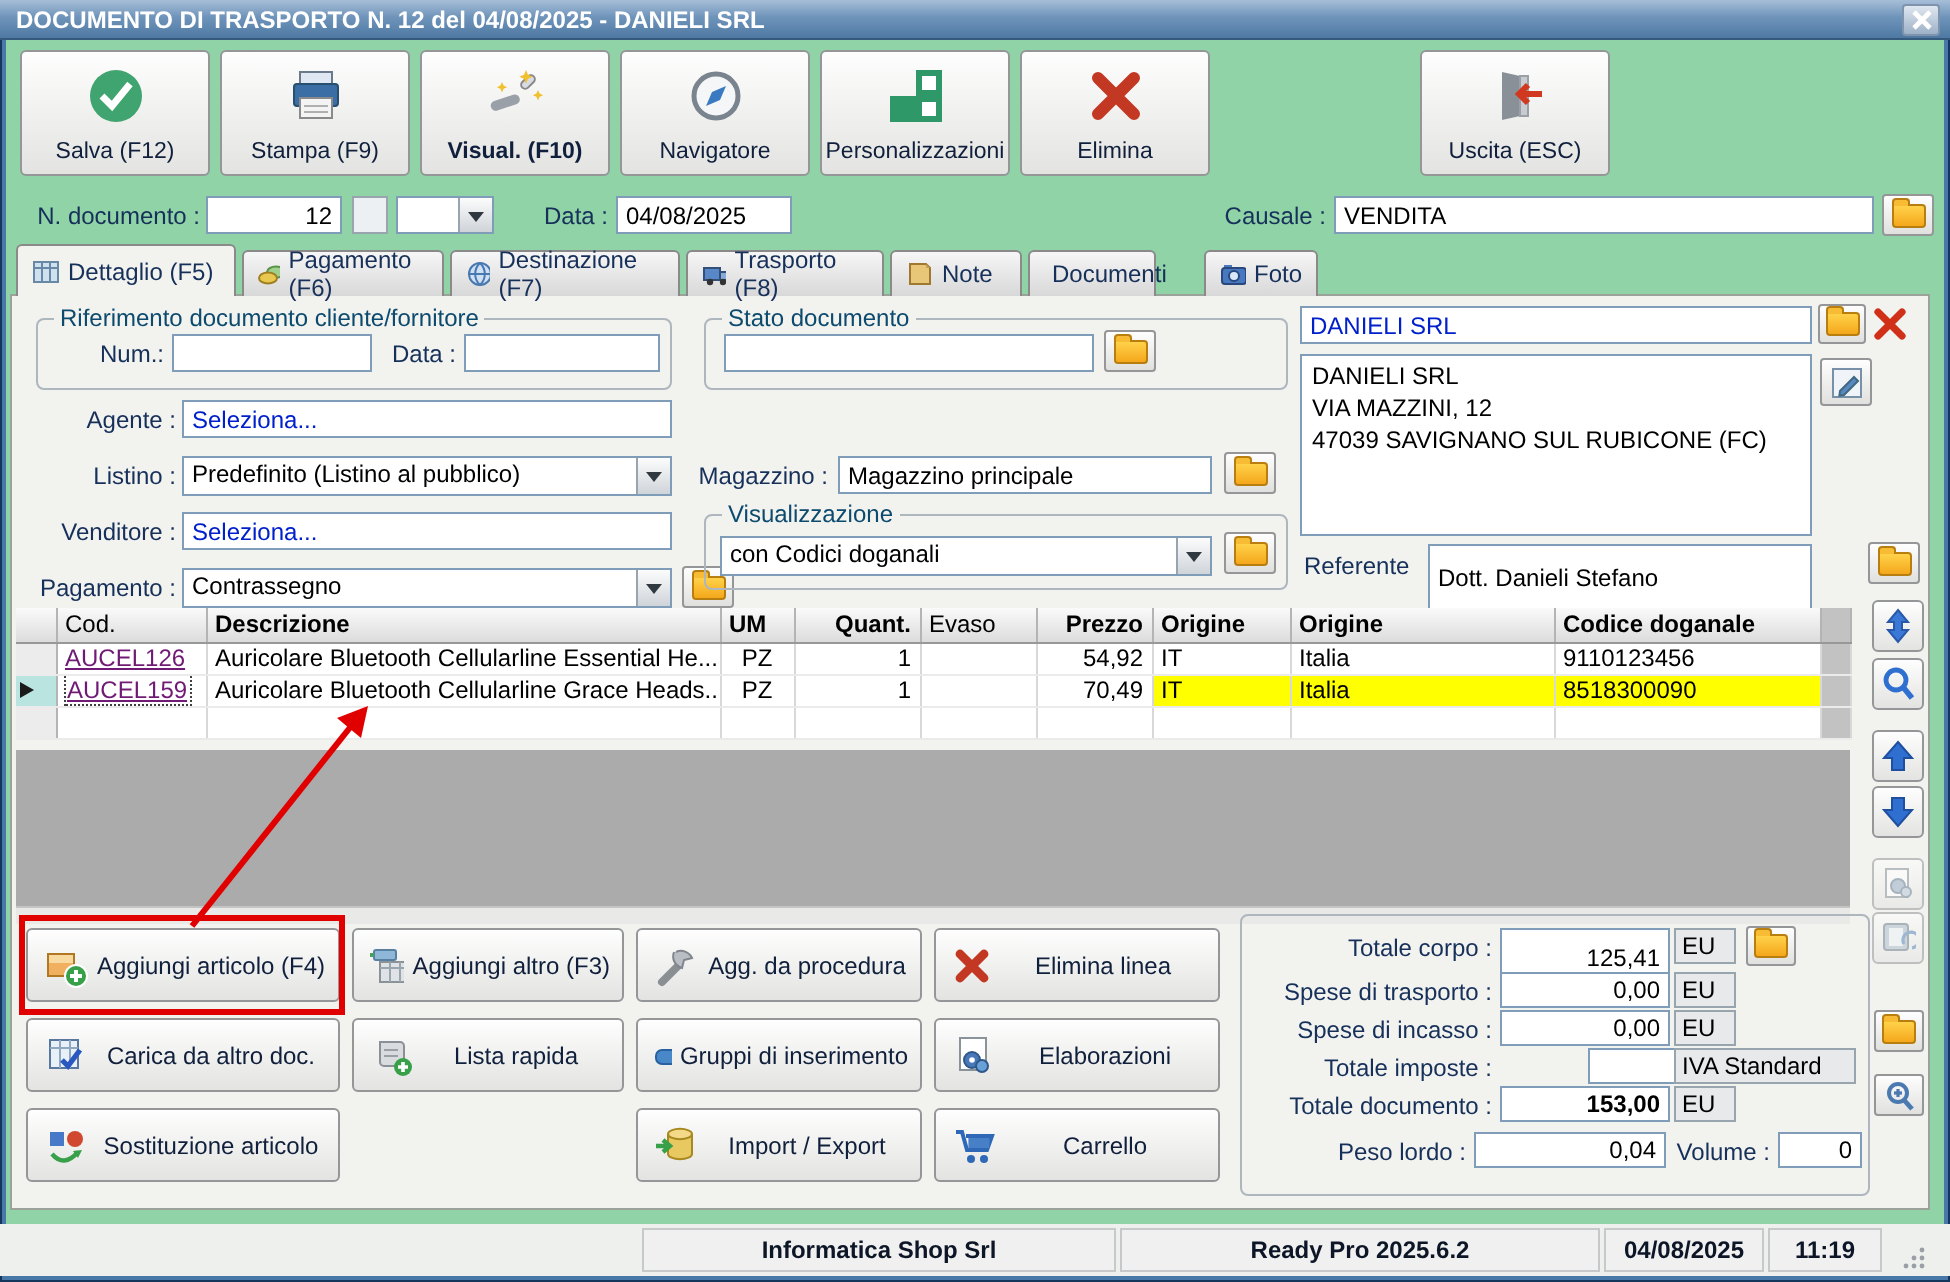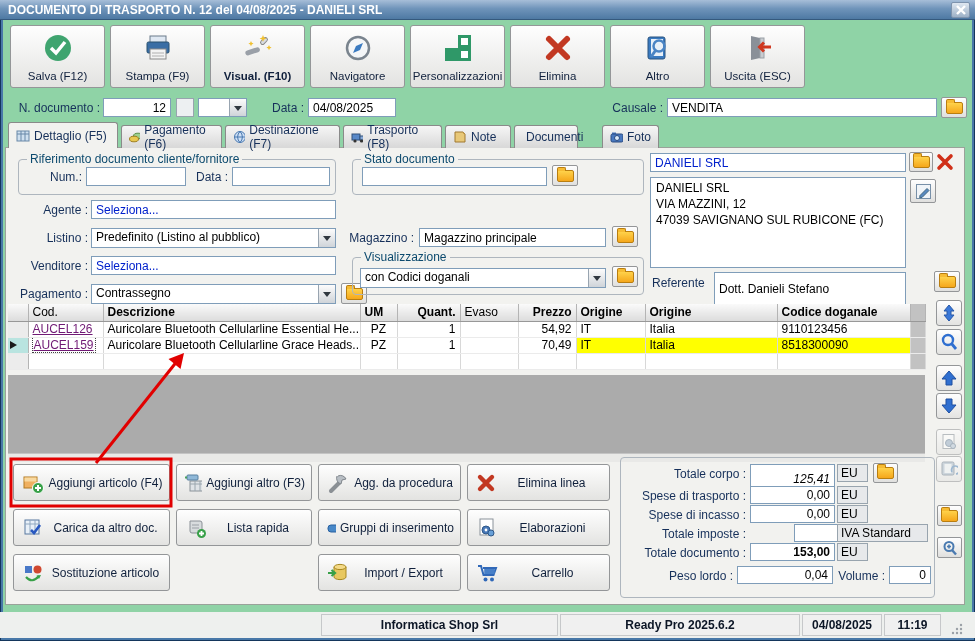--- a/index.html
+++ b/index.html
@@ -124,29 +124,20 @@
         <rect x="16.5" y="16.5" width="10" height="10" fill="#fff" stroke="#2f9868" stroke-width="3"></rect>
       </svg>
     <span class="tlabel">Personalizzazioni</span>
   </div>
   <div class="btn tbtn" style="left:510px;top:25px;">
     <svg width="30" height="30">
         <path d="M6 6 L24 24 M24 6 L6 24" stroke="#c23822" stroke-width="6" stroke-linecap="round"></path>
       </svg>
     <span class="tlabel">Elimina</span>
   </div>
-  <div class="btn tbtn" style="left:610px;top:25px;">
-    <svg width="30" height="30">
-        <rect x="5" y="4" width="17" height="22" rx="2" fill="#3a7ac0" stroke="#28527e"></rect>
-        <rect x="8" y="6" width="12" height="17" fill="#e8f0f8"></rect>
-        <circle cx="16" cy="13" r="5.5" fill="none" stroke="#4a84c4" stroke-width="2.5"></circle>
-        <line x1="12.5" y1="17.5" x2="8" y2="24" stroke="#4a84c4" stroke-width="3"></line>
-      </svg>
-    <span class="tlabel">Altro</span>
-  </div>
   <div class="btn tbtn" style="left:710px;top:25px;">
     <svg width="30" height="30">
         <path d="M8 3 L17 5 V25 L8 27 Z" fill="#8a9098"></path>
         <rect x="17" y="5" width="4" height="20" fill="#c8ccd0" stroke="#9aa0a6"></rect>
         <path d="M28 14 H17 M21 9.5 l-4.5 4.5 l4.5 4.5" stroke="#d03820" stroke-width="3" fill="none"></path>
       </svg>
     <span class="tlabel">Uscita (ESC)</span>
   </div>
 
   <div class="lbl lblr" style="left:14px;top:101px;width:86px;">N. documento :</div>
@@ -514,21 +505,21 @@
         <rect x="8.2" y="7" width="10.5" height="5" fill="#4880c8"></rect>
         <circle cx="9.5" cy="17.5" r="2" fill="#3068b8"></circle>
         <circle cx="16" cy="17.5" r="2" fill="#3068b8"></circle>
       </svg>
     <span class="alabel">Carrello</span>
   </div>
 
   <fieldset class="gbx" style="left:620px;top:457px;width:315px;height:141px;"></fieldset>
 
   <div class="lbl lblr" style="left:624px;top:467px;width:122px;">Totale corpo :</div>
-  <input class="tb rt" style="left: 750px; top: 464px; width: 85px; height: 30px; font-style: italic;" value="125,41">
+  <input class="tb rt" style="left: 750px; top: 464px; width: 85px; height: 30px;" value="125,41">
   <div class="ro" style="left:837px;top:464px;width:31px;height:18px;">EU</div>
   <div class="iconbtn" style="left:873px;top:463px;width:25px;height:20px;">
       <span class="folder"></span>
     </div>
 
   <div class="lbl lblr" style="left:624px;top:489px;width:122px;">Spese di trasporto :</div>
   <input class="tb rt" style="left: 750px; top: 486px; width: 85px; height: 18px;" value="0,00">
   <div class="ro" style="left:837px;top:486px;width:31px;height:18px;">EU</div>
 
   <div class="lbl lblr" style="left:624px;top:508px;width:122px;">Spese di incasso :</div>

